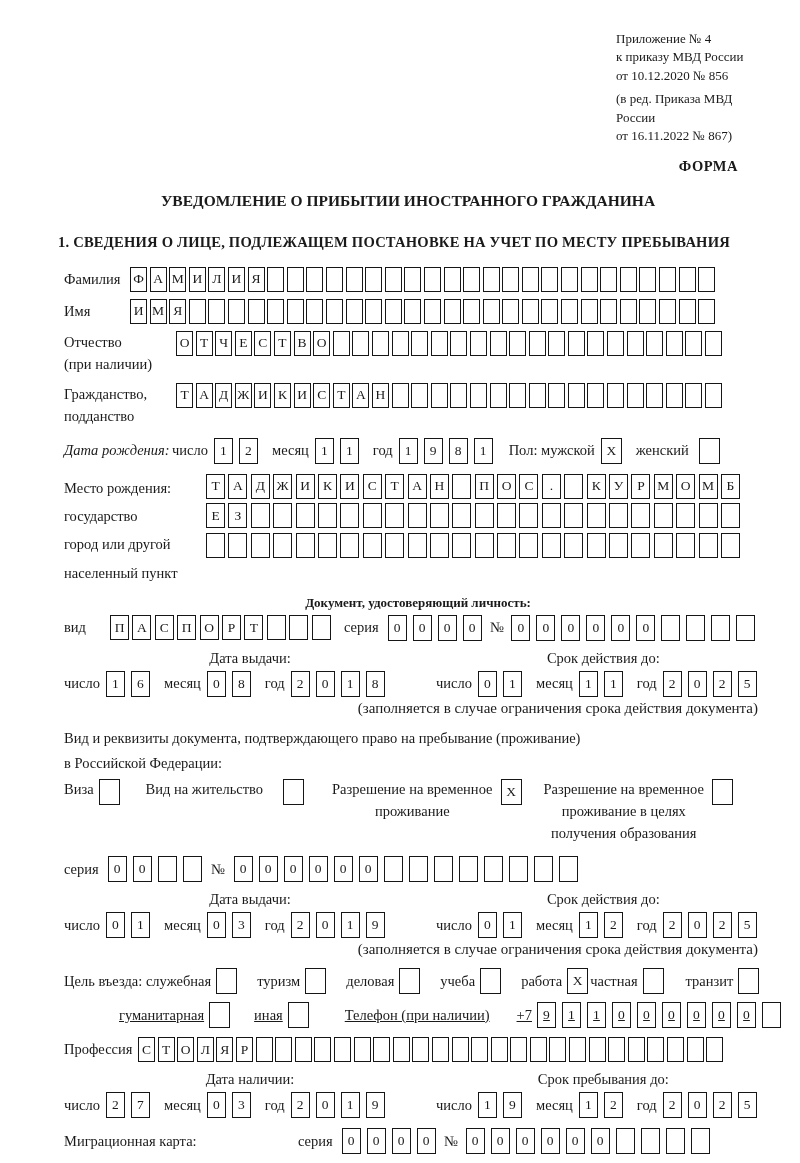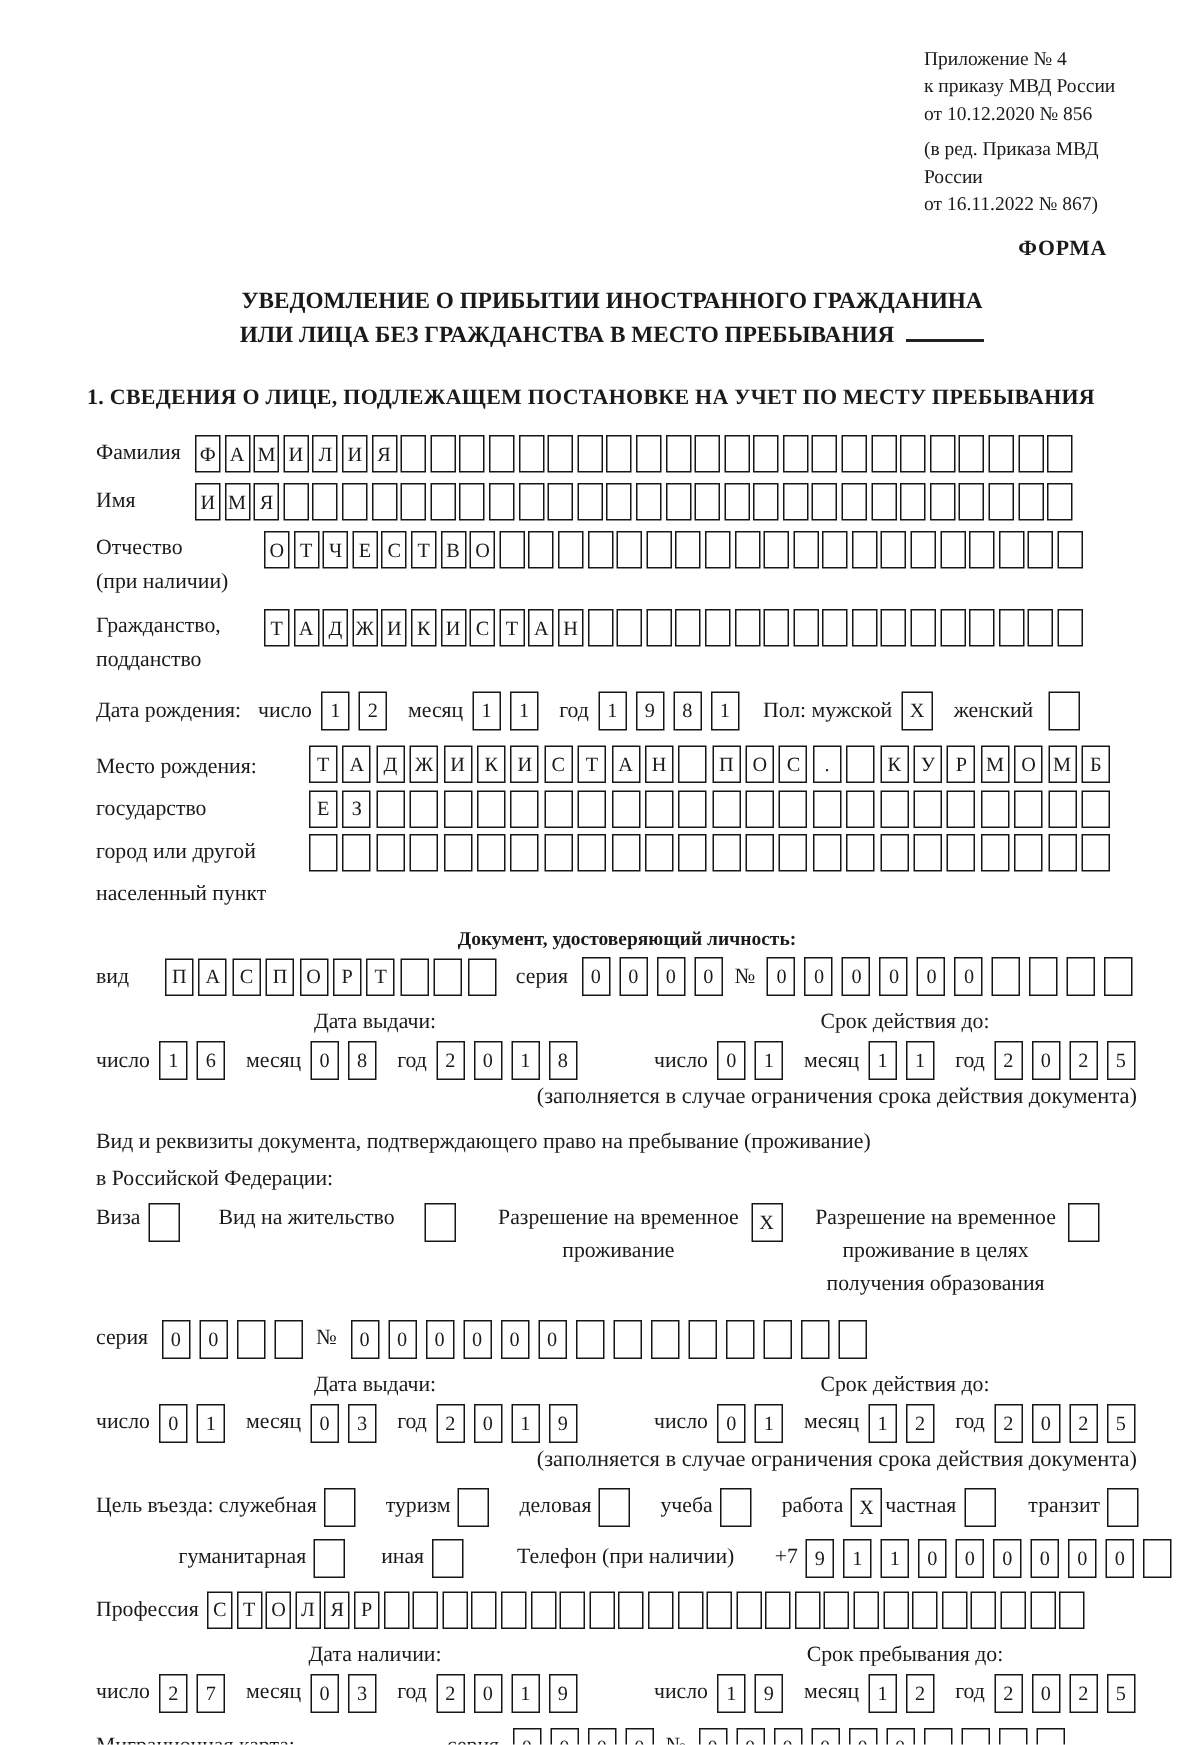--- a/index.html
+++ b/index.html
@@ -74,21 +74,20 @@
     <div>к приказу МВД России</div>
     <div>от 10.12.2020 № 856</div>
     <div class="gap"></div>
     <div>(в ред. Приказа МВД России</div>
     <div>от 16.11.2022 № 867)</div>
   </div>
   <div class="forma">ФОРМА</div>
 
   <div class="title">
     <div>УВЕДОМЛЕНИЕ О ПРИБЫТИИ ИНОСТРАННОГО ГРАЖДАНИНА</div>
-    <div><span>ИЛИ ЛИЦА БЕЗ ГРАЖДАНСТВА В МЕСТО ПРЕБЫВАНИЯ</span><span class="blankline"></span></div>
   </div>
 
   <div class="sec-head">1. СВЕДЕНИЯ О ЛИЦЕ, ПОДЛЕЖАЩЕМ ПОСТАНОВКЕ НА УЧЕТ ПО МЕСТУ ПРЕБЫВАНИЯ</div>
 
   <div class="row" style="margin-top:16px;">
     <span class="flabel" style="width:66px;">Фамилия</span>
     <span class="cells">
         <span class="cell">Ф</span>
         <span class="cell">А</span>
         <span class="cell">М</span>
@@ -226,21 +225,21 @@
         <span class="cell"></span>
         <span class="cell"></span>
         <span class="cell"></span>
         <span class="cell"></span>
         <span class="cell"></span>
         <span class="cell"></span>
       </span>
   </div>
 
   <div class="row" style="margin-top:10px;">
-    <span class="flabel" style="width:108px;">Дата рождения:</span>
+    <span class="flabel" style="width:108px;font-style:italic;">Дата рождения:</span>
     <span class="dg">
       <span class="dlbl">число</span>
       <span class="cells sp">
           <span class="cell">1</span>
           <span class="cell">2</span>
         </span>
       <span class="dlbl">месяц</span>
       <span class="cells sp">
           <span class="cell">1</span>
           <span class="cell">1</span>
@@ -576,21 +575,21 @@
     <span class="pl">частная</span>
     <span class="cells chk">
         <span class="cell"></span>
       </span>
     <span class="pl" style="margin-left:12px;">транзит</span>
     <span class="cells chk">
         <span class="cell"></span>
       </span>
   </div>
 
-  <div class="purpose" style="margin-top:8px;padding-left:55px;">
+  <div class="purpose" style="margin-top:8px;padding-left:55px;text-decoration:underline;">
     <span class="pl">гуманитарная</span>
     <span class="cells chk">
         <span class="cell"></span>
       </span>
     <span class="pl" style="margin-left:14px;">иная</span>
     <span class="cells chk">
         <span class="cell"></span>
       </span>
     <span class="pl" style="margin-left:26px;">Телефон (при наличии)</span>
     <span class="pl" style="margin-left:22px;">+7</span>

